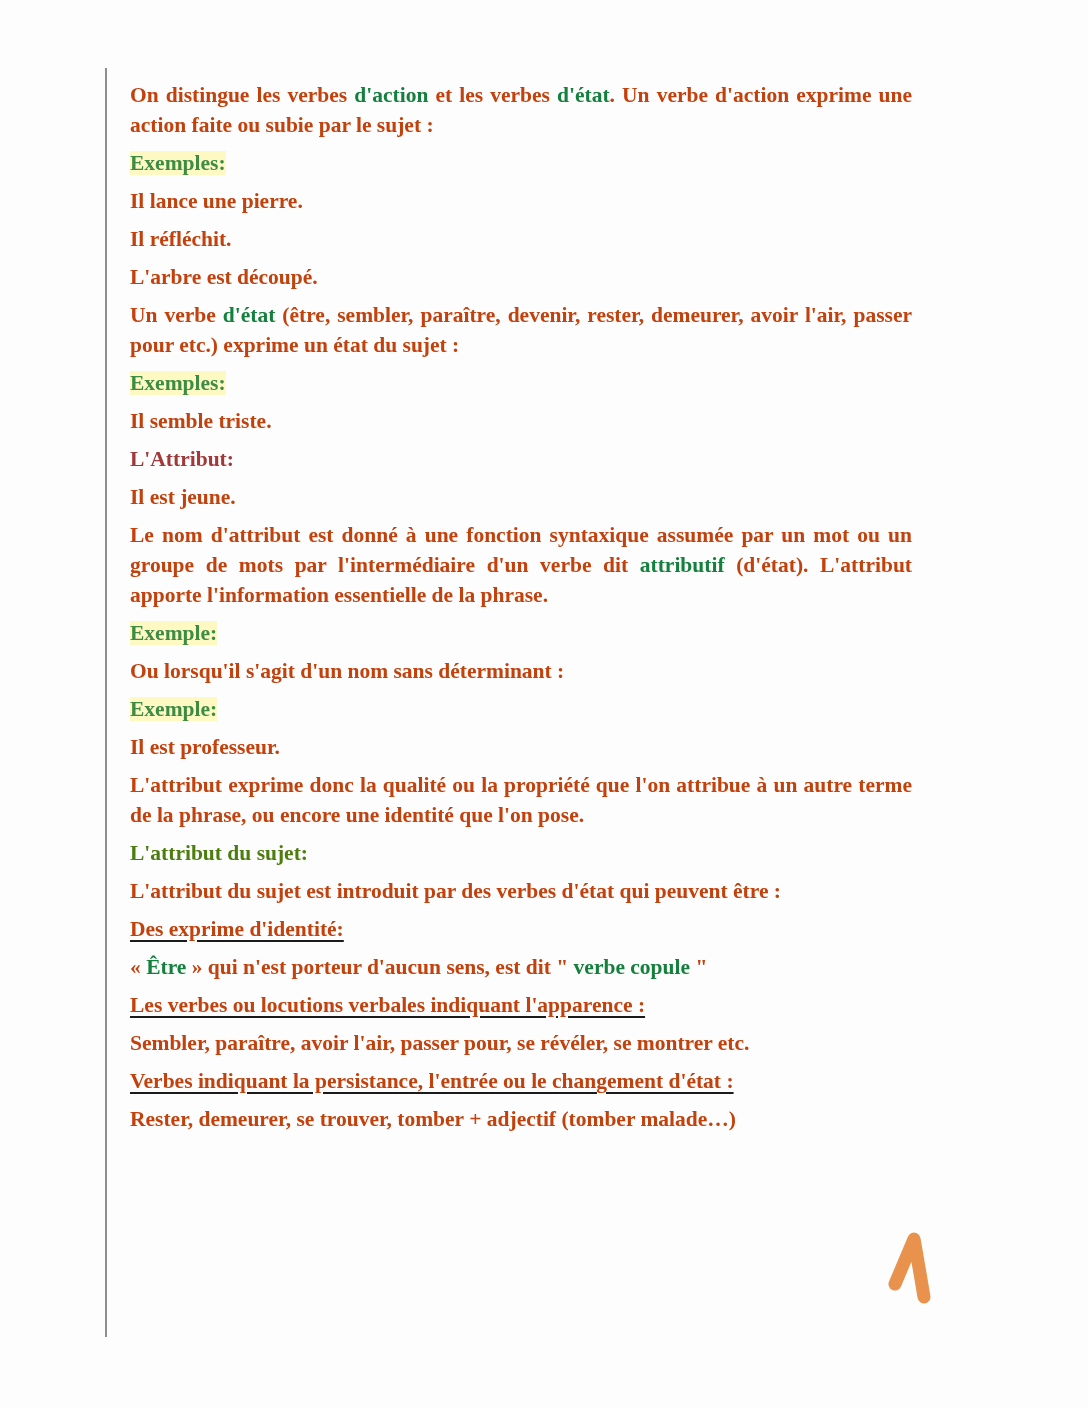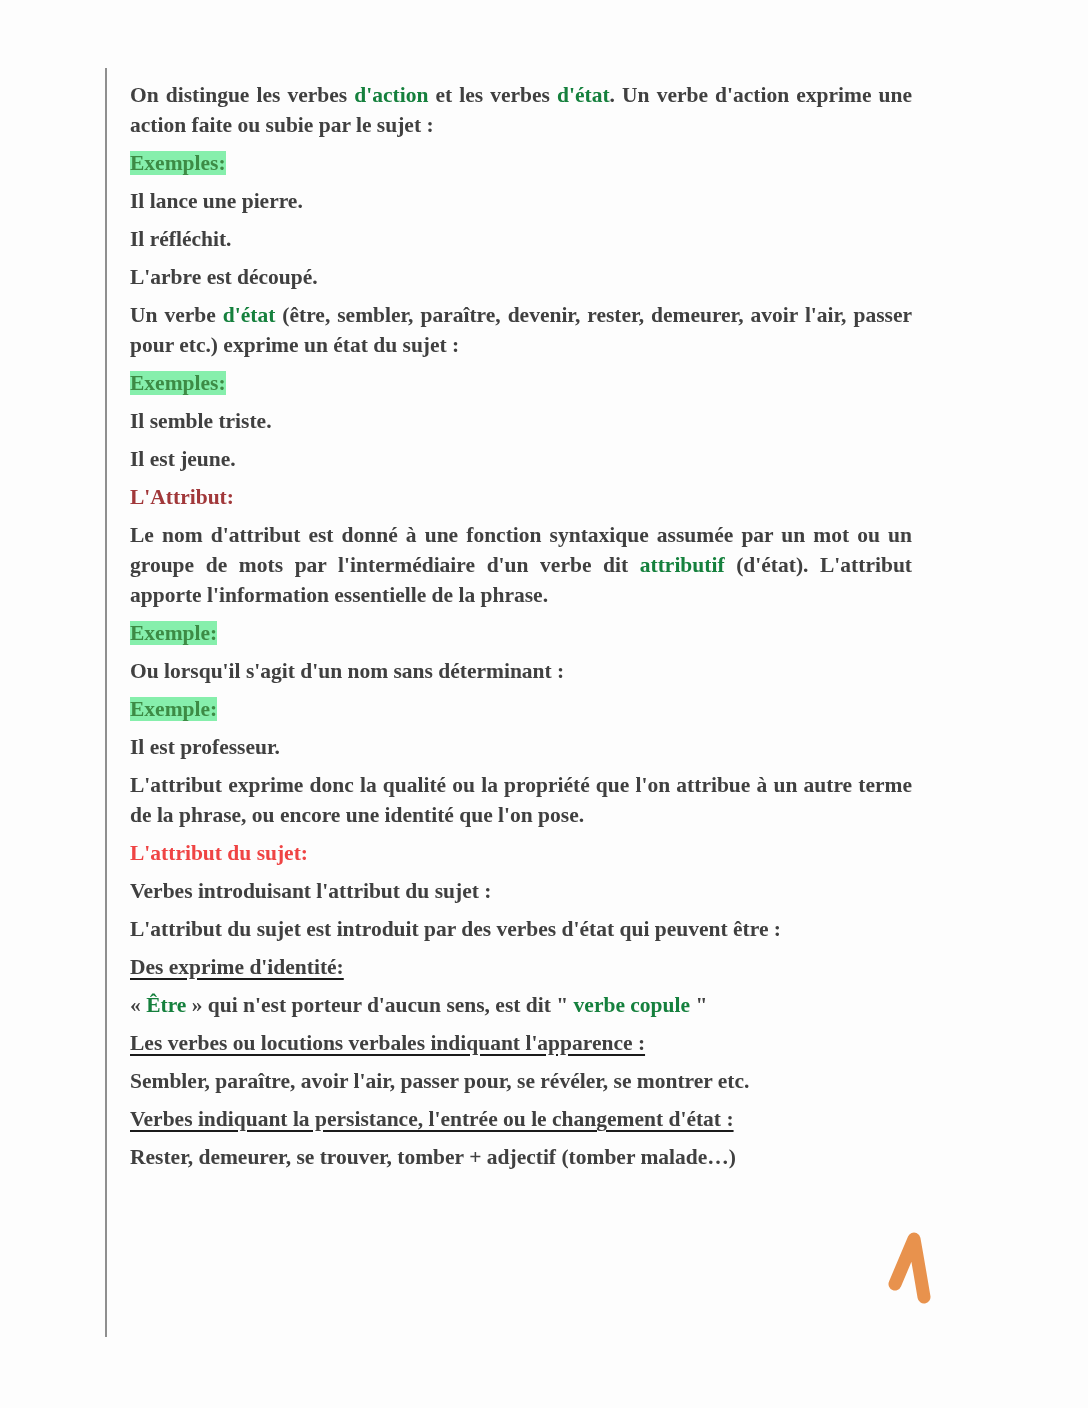--- a/index.html
+++ b/index.html
@@ -22,55 +22,54 @@
     position: absolute;
     left: 130px; top: 80px;
     width: 782px;
     font-size: 21.5px;
     line-height: 30px;
   }
   .para { margin: 0 0 8px 0; }
   .j { text-align: justify; }
   .u { text-decoration: underline; text-decoration-thickness: 2px; text-underline-offset: 4px; }
   .gap { margin-top: 6px; }
-  .black   { color: #404040; }
+  .black   { color: #c2410c; }
   .blue    { color: #15803d; }
-  .green   { color: #3d8b45; background: #86efac; margin-top: 24px; }
+  .green   { color: #3d8b45; background: #fef9c3; margin-top: 24px; }
   .red     { color: #a1383a; }
-  .magenta { color: #ef4444; }
+  .magenta { color: #4d7c0f; }
   .hand-mark {
     position: absolute;
     left: 875px; top: 1222px;
     width: 70px; height: 90px;
   }
 </style>
 </head>
 <body>
 
 <div class="margin-rule"></div>
 
 <div class="content">
     <p class="para j"><span class="black">On distingue les verbes </span><span class="blue">d'action</span><span class="black"> et les verbes </span><span class="blue">d'état</span><span class="black">. Un verbe d'action exprime une action faite ou subie par le sujet :</span></p>
     <p class="para"><span class="green">Exemples:</span></p>
     <p class="para"><span class="black">Il lance une pierre.</span></p>
     <p class="para"><span class="black">Il réfléchit.</span></p>
     <p class="para"><span class="black">L'arbre est découpé.</span></p>
     <p class="para j"><span class="black">Un verbe </span><span class="blue">d'état</span><span class="black"> (être, sembler, paraître, devenir, rester, demeurer, avoir l'air, passer pour etc.) exprime un état du sujet :</span></p>
     <p class="para"><span class="green">Exemples:</span></p>
     <p class="para"><span class="black">Il semble triste.</span></p>
+    <p class="para"><span class="red">L'Attribut:</span></p>
     <p class="para"><span class="black">Il est jeune.</span></p>
-    <p class="para"><span class="red">L'Attribut:</span></p>
     <p class="para j"><span class="black">Le nom d'attribut  est donné à une fonction syntaxique assumée par un mot ou un groupe de mots par l'intermédiaire d'un verbe dit </span><span class="blue">attributif</span><span class="black"> (d'état). L'attribut apporte l'information essentielle de la phrase.</span></p>
     <p class="para"><span class="green">Exemple:</span></p>
     <p class="para"><span class="black">Ou lorsqu'il s'agit d'un nom sans déterminant :</span></p>
     <p class="para"><span class="green">Exemple:</span></p>
     <p class="para"><span class="black">Il est professeur.</span></p>
     <p class="para j"><span class="black">L'attribut exprime donc la qualité ou la propriété que l'on attribue à un autre terme de la phrase, ou encore une identité que l'on pose.</span></p>
     <p class="para"><span class="magenta">L'attribut du sujet:</span></p>
-    <p class="para"><span class="black">Verbes introduisant l'attribut du sujet :</span></p>
     <p class="para gap"><span class="black">L'attribut du sujet est introduit par des verbes d'état qui peuvent être :</span></p>
     <p class="para u"><span class="black">Des exprime d'identité:</span></p>
     <p class="para"><span class="black">« </span><span class="blue">Être</span><span class="black"> » qui n'est porteur d'aucun sens, est dit " </span><span class="blue">verbe copule</span><span class="black"> "</span></p>
     <p class="para u"><span class="black">Les verbes ou locutions verbales indiquant l'apparence :</span></p>
     <p class="para"><span class="black">Sembler, paraître, avoir l'air, passer pour, se révéler, se montrer etc.</span></p>
     <p class="para u"><span class="black">Verbes indiquant la persistance, l'entrée ou le changement d'état :</span></p>
     <p class="para"><span class="black">Rester, demeurer, se trouver, tomber + adjectif (tomber malade…)</span></p>
   </div>
 
 <svg class="hand-mark" viewBox="0 0 70 90" xmlns="http://www.w3.org/2000/svg" aria-hidden="true">

